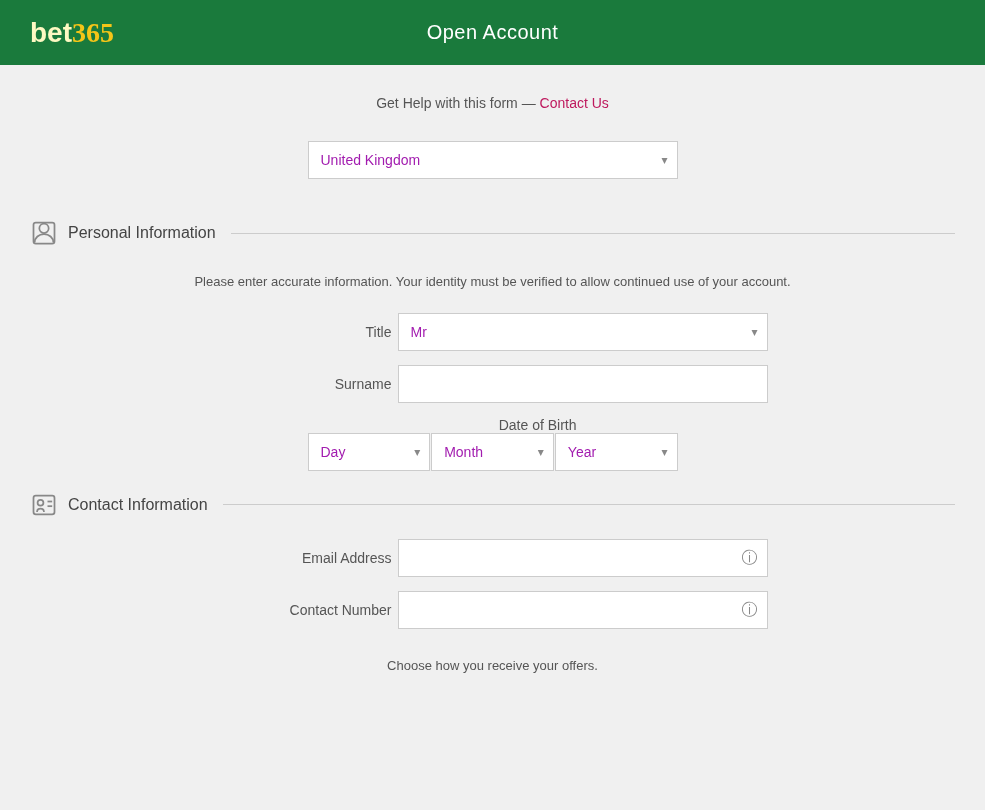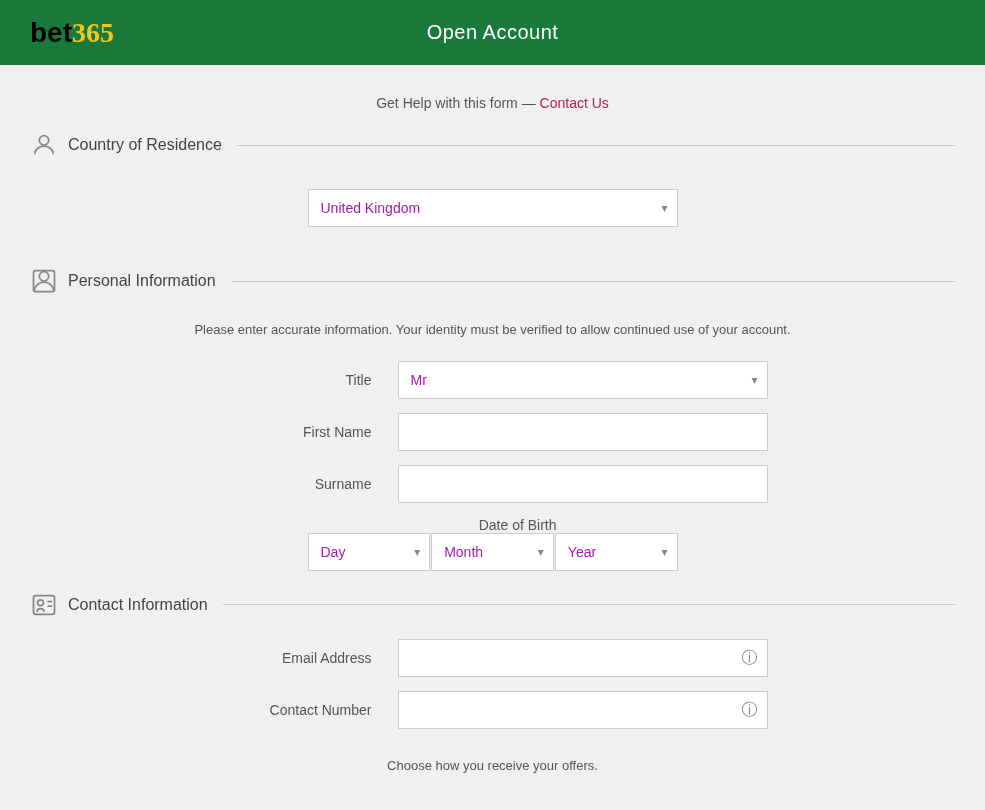--- a/index.html
+++ b/index.html
@@ -26,21 +26,21 @@
     }
 
     .logo {
       position: absolute;
       left: 30px;
       display: flex;
       align-items: center;
     }
 
     .logo-bet {
-      color: #000000;
+      color: #fef9c3;
       font-size: 28px;
       font-weight: bold;
     }
 
     .logo-365 {
       color: #f5c518;
       font-size: 28px;
       font-weight: bold;
       font-family: Liberation Serif, serif;
     }
@@ -108,21 +108,21 @@
     .form-row {
       display: flex;
       align-items: center;
       margin-bottom: 14px;
       justify-content: center;
     }
 
     .form-label {
       width: 180px;
       text-align: right;
-      padding-right: 26px;
+      padding-right: 6px;
       font-size: 14px;
       color: #555;
       flex-shrink: 0;
     }
 
     .form-control {
       position: relative;
       width: 370px;
     }
 
@@ -241,28 +241,20 @@
 </header>
 
 <div class="content">
 
   <div class="help-bar">
     <span>Get Help with this form —</span>
     <a href="#" class="contact-link">Contact Us</a>
   </div>
 
   <div class="section">
-    <div class="section-header">
-      <svg class="section-icon" viewBox="0 0 24 24" fill="none" stroke="#888" stroke-width="1.5">
-        <circle cx="12" cy="8" r="4"></circle>
-        <path d="M4 20c0-4 3.6-7 8-7s8 3 8 7"></path>
-      </svg>
-      <span class="section-title">Country of Residence</span>
-      <div class="section-line"></div>
-    </div>
 
     <div class="country-row">
       <div class="country-select-wrapper select-wrapper">
         <select>
           <option>United Kingdom</option>
           <option>United States</option>
           <option>Ireland</option>
           <option>Australia</option>
         </select>
         <span class="select-arrow">▾</span>
@@ -292,26 +284,20 @@
             <option>Mrs</option>
             <option>Miss</option>
             <option>Ms</option>
             <option>Dr</option>
           </select>
           <span class="select-arrow">▾</span>
         </div>
       </div>
     </div>
 
-    <div class="form-row">
-      <label class="form-label">First Name</label>
-      <div class="form-control">
-        <input type="text" style="">
-      </div>
-    </div>
 
     <div class="form-row">
       <label class="form-label">Surname</label>
       <div class="form-control">
         <input type="text" style="">
       </div>
     </div>
 
     <div class="dob-row">
       <label class="form-label">Date of Birth</label>

